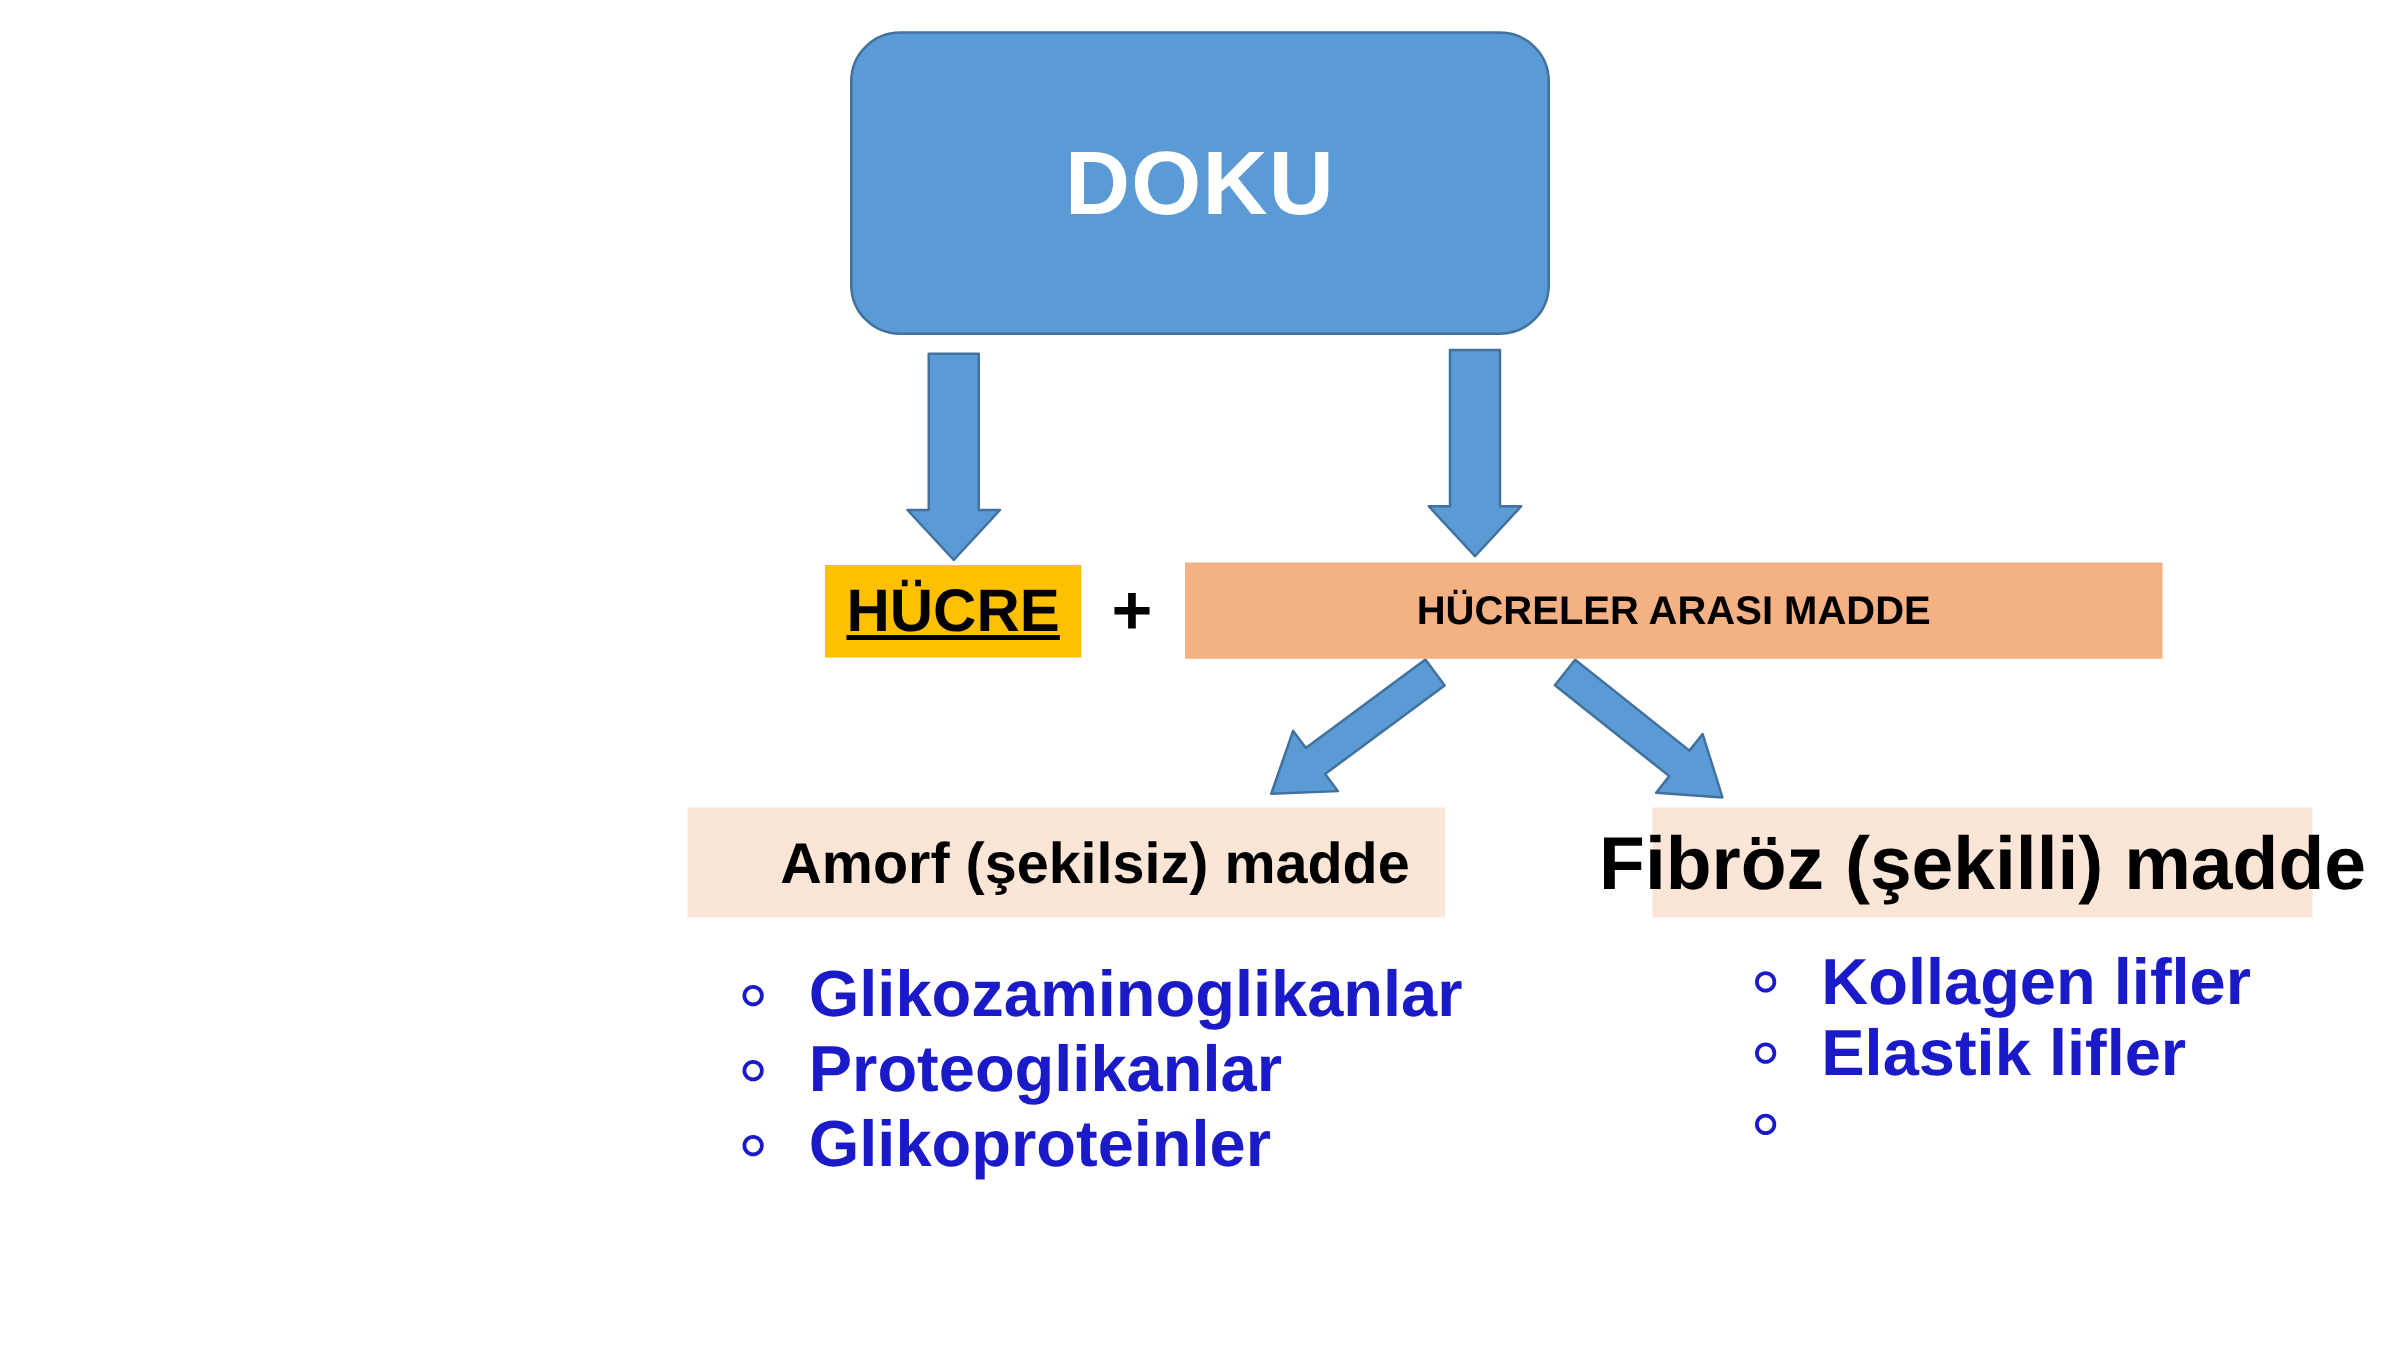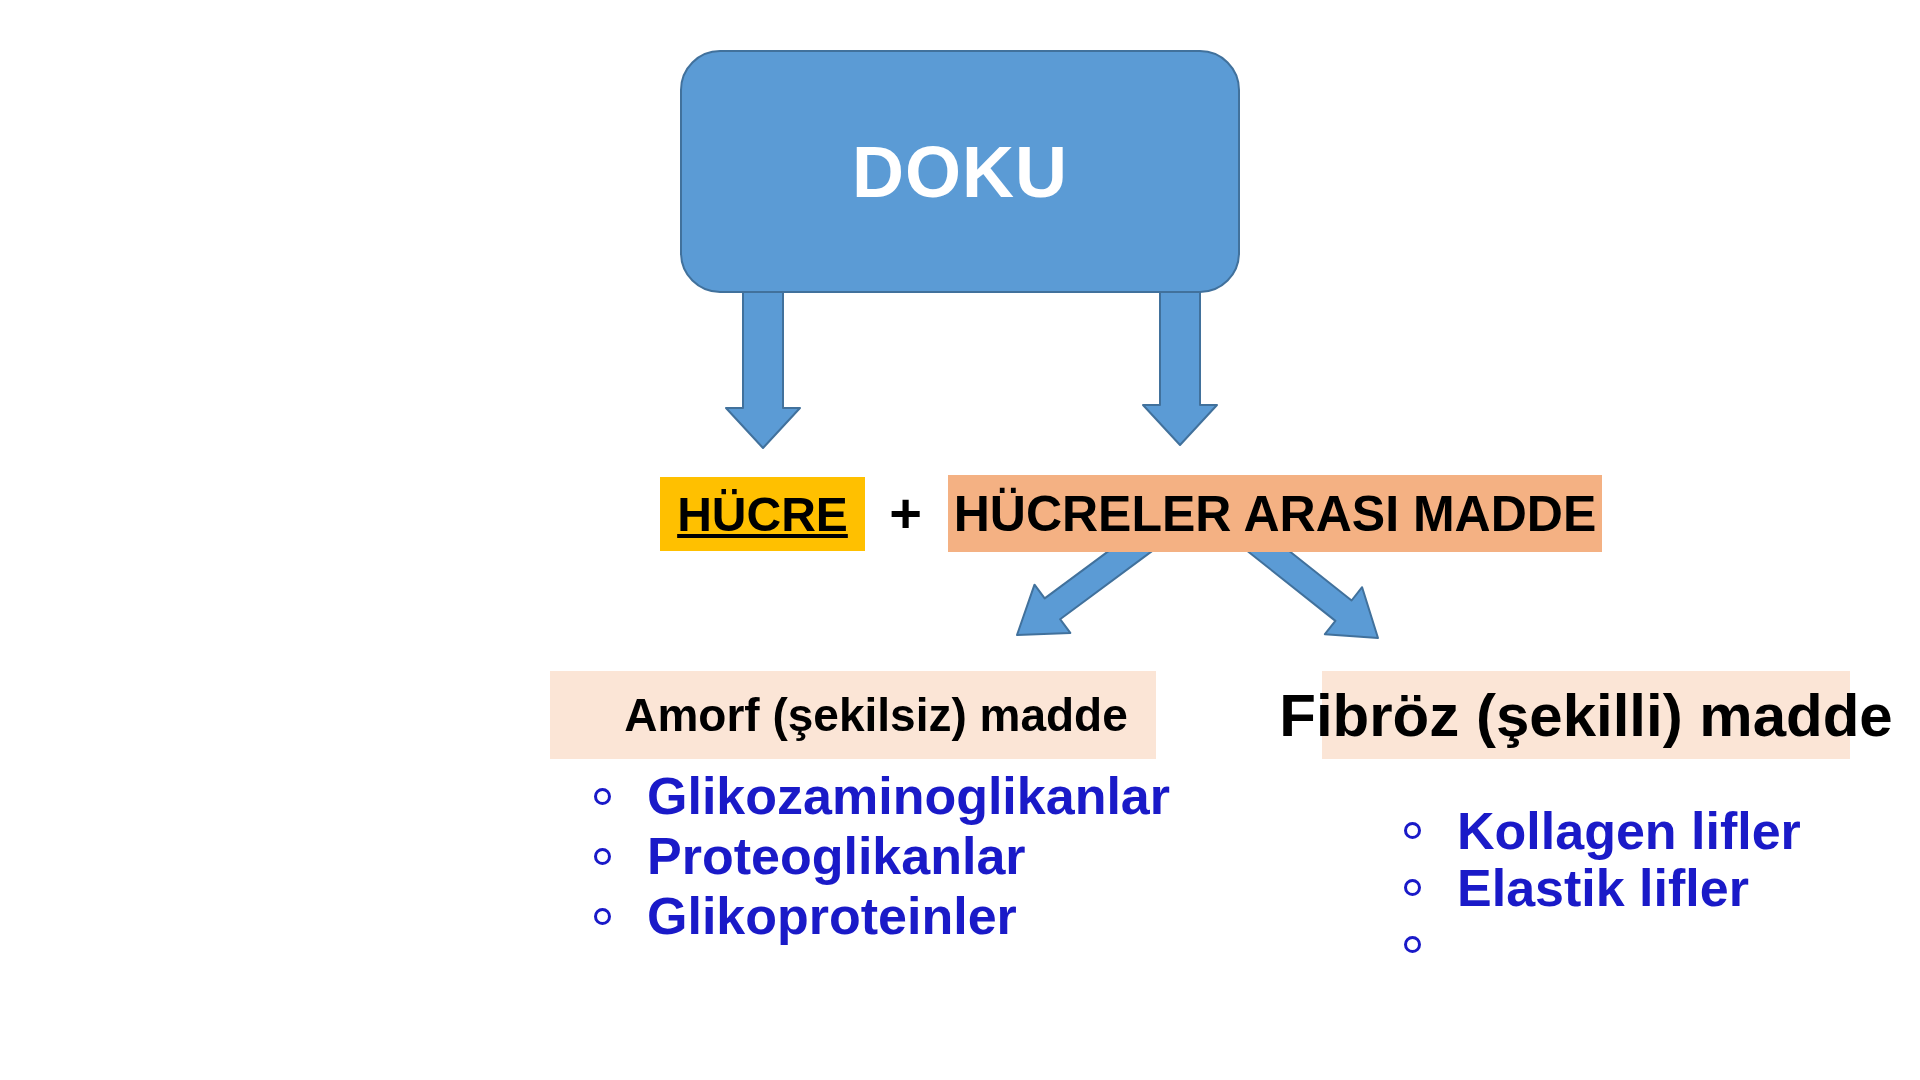--- a/index.html
+++ b/index.html
@@ -29,21 +29,20 @@
   }
   .node {
     position: absolute;
     display: flex;
     align-items: center;
     justify-content: center;
     text-align: center;
     font-weight: 700;
     color: #000000;
     white-space: nowrap;
-    margin-top: 25px;
   }
   .doku-box {
     left: 680px; top: 25px;
     width: 560px; height: 243px;
     background: #5B9BD5;
     border: 2px solid #41719C;
     border-radius: 40px;
     color: #FFFFFF;
     font-size: 72px;
     letter-spacing: 1px;
@@ -56,23 +55,23 @@
     font-size: 48px;
     text-decoration: underline;
   }
   .plus-sign {
     left: 868px; top: 450px;
     width: 75px; height: 74px;
     font-size: 56px;
   }
   .ham-box {
     left: 948px; top: 450px;
-    width: 654px; height: 77px;
+    width: 782px; height: 77px;
     background: #F4B183;
-    font-size: 50px;
+    font-size: 32px;
   }
   .amorf-box {
     left: 550px; top: 646px;
     width: 560px; height: 88px;
     background: #FBE5D6;
     font-size: 46px;
     padding-left: 46px;
   }
   .fibroz-box {
     left: 1322px; top: 646px;
@@ -88,21 +87,21 @@
   .bullet-list li {
     display: flex;
     align-items: center;
     font-weight: 700;
     font-size: 52px;
     color: #1A1AC8;
     white-space: nowrap;
   }
   .list-left { left: 594px; top: 766px; }
   .list-left li { height: 60px; }
-  .list-right { left: 1404px; top: 802px; text-align: center; }
+  .list-right { left: 1404px; top: 757px; text-align: center; }
   .list-right li { height: 57px; }
   .bullet-circle {
     display: inline-block;
     width: 17px; height: 17px;
     border: 3px solid #1A1AC8;
     border-radius: 50%;
     box-sizing: border-box;
     margin-right: 36px;
     flex: 0 0 auto;
   }

